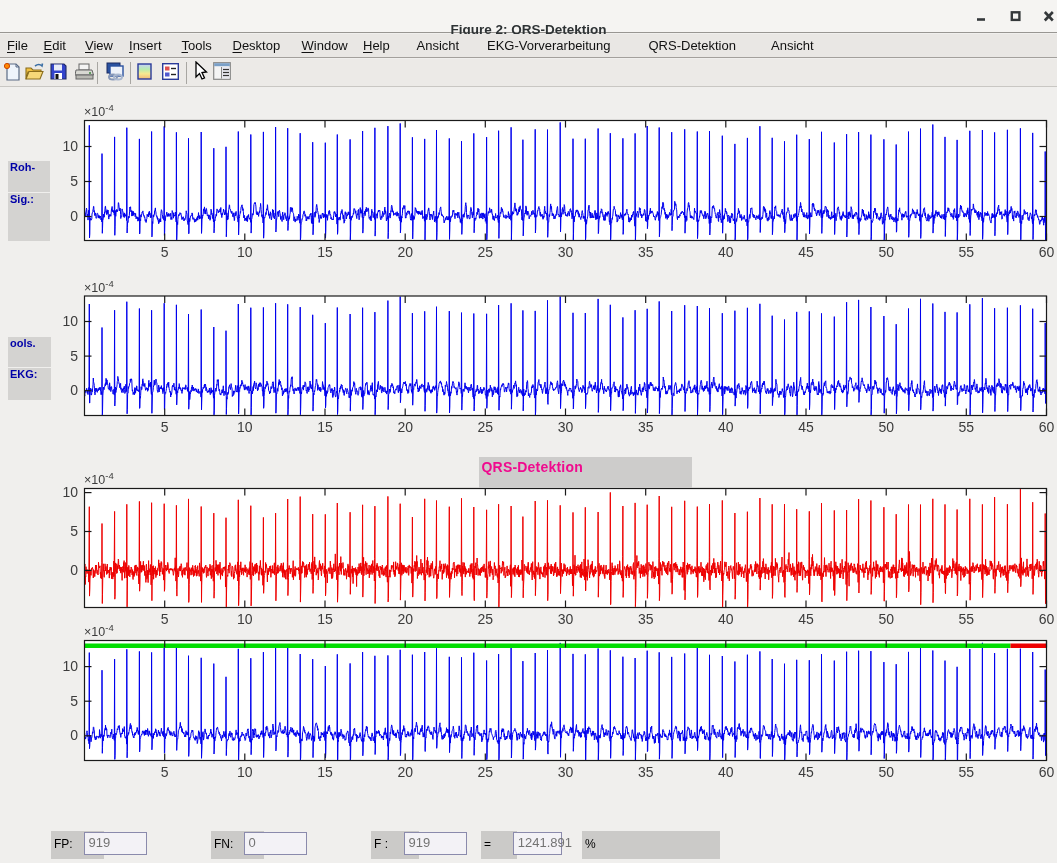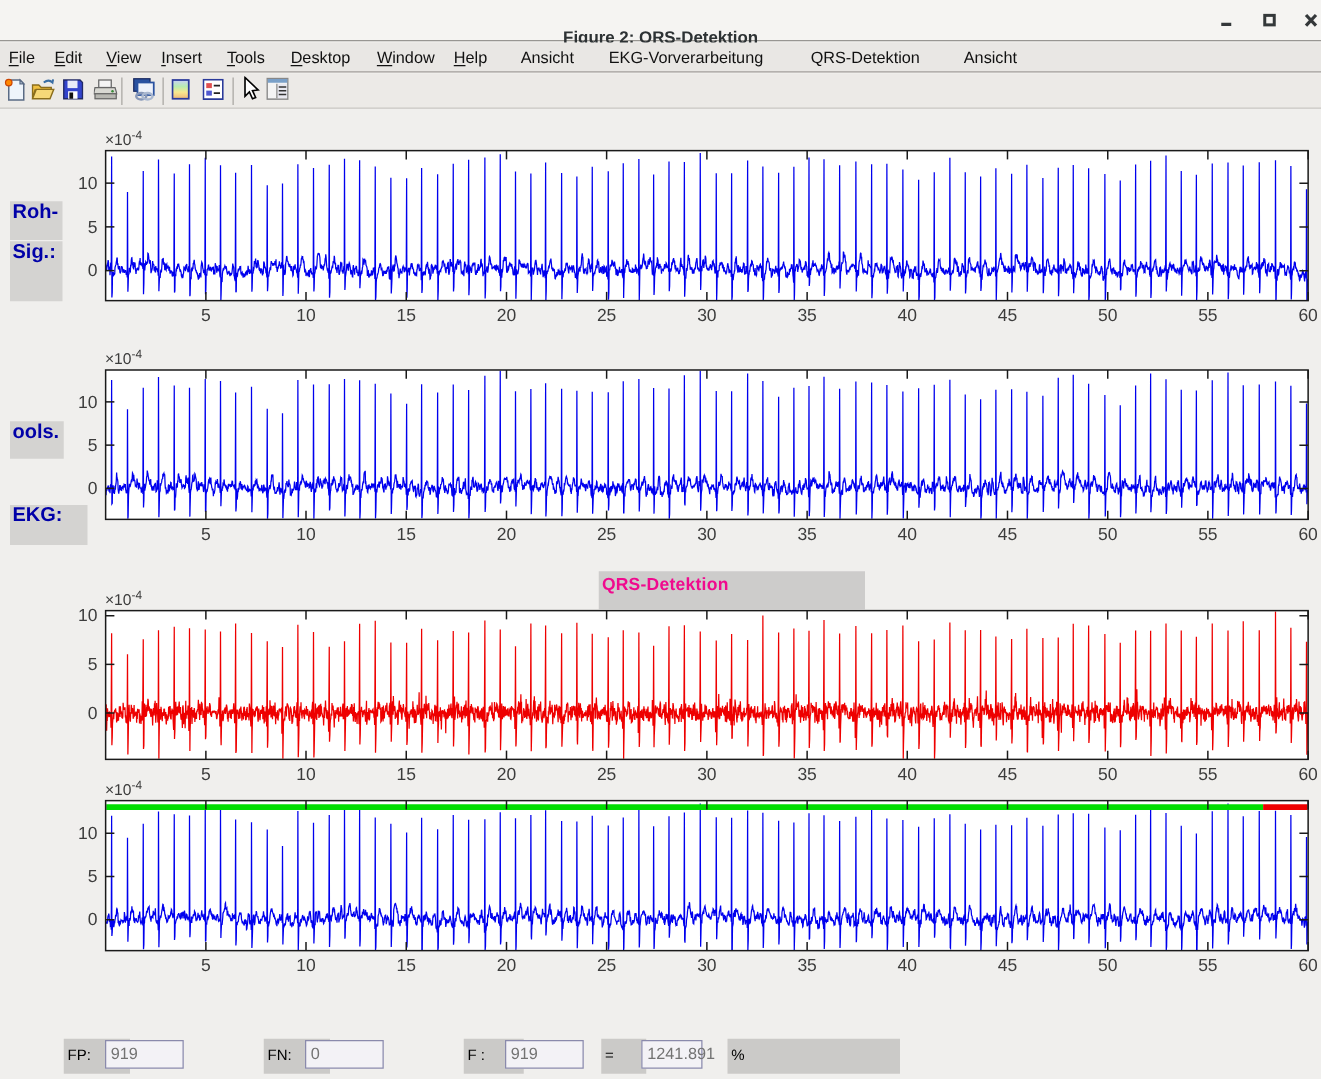--- a/index.html
+++ b/index.html
@@ -8,21 +8,21 @@
 #title { position:absolute; left:0; right:0; top:8px; text-align:center;
   font-size:13.5px; font-weight:bold; color:#2d3234;margin-top:14px; }
 #menubar { position:absolute; left:0; top:34px; width:1057px; height:24px;
   background:#e9e7e4; border-bottom:1px solid #a3a09c; }
 .mi { position:absolute; top:4px; font-size:13px; color:#111; }
 .mi u { text-decoration:underline; text-underline-offset:2px; }
 #toolbar { position:absolute; left:0; top:59px; width:1057px; height:28px;
   background:#eceae7; border-bottom:1px solid #c9c7c3; }
 .sep { position:absolute; top:3px; width:1px; height:22px; background:#a8a6a2; }
 #overlay { position:absolute; left:0; top:0; width:1057px; height:863px; }
-.blab { position:absolute; font-size:16px; font-weight:bold; color:#0000a8;
+.blab { position:absolute; font-size:11px; font-weight:bold; color:#0000a8;
   background:#d4d3d1; padding-left:2px; }
 .ctl-lab { position:absolute; background:#cbcac8; top:831px; height:28px;
   font-size:12px; color:#000; padding:6px 0 0 3px; }
 .ctl-edit { position:absolute; top:832px; height:23px; background:#f3f2f6;
   border:1.3px solid #8a8aac; font-size:13px; color:#737373; padding:2px 0 0 4px; }
 </style></head>
 <body>
 <div id="titlebar">
   <div id="title">Figure 2: QRS-Detektion</div>
   <svg width="1057" height="33" style="position:absolute;left:0;top:0">
@@ -323,21 +323,21 @@
       <text x="1046.5" y="777.0" text-anchor="middle">60</text>
       <text x="78.0" y="740.3" text-anchor="end">0</text>
       <text x="78.0" y="705.7" text-anchor="end">5</text>
       <text x="78.0" y="671.1" text-anchor="end">10</text>
       <text x="84.0" y="636.0" font-size="12.5px">×10<tspan dy="-5" font-size="9.5px">-4</tspan></text>
     </g>
 </svg>
 <div class="blab" style="left:8px;top:161px;width:42px;height:31px;">Roh-</div>
 <div class="blab" style="left:8px;top:192.5px;width:42px;height:48px;">Sig.:</div>
 <div class="blab" style="left:8px;top:337px;width:43px;height:29.5px;">ools.</div>
-<div class="blab" style="left:8px;top:368px;width:62px;height:32px;margin-top:36px;">EKG:</div>
+<div class="blab" style="left:8px;top:368px;width:43px;height:32px;">EKG:</div>
 <div style="position:absolute;left:478.5px;top:456.5px;width:213.5px;height:31px;background:#cdcccb;">
   <span style="position:absolute;left:3px;top:2px;font-size:14px;font-weight:bold;color:#f00a8e;letter-spacing:0.2px;">QRS-Detektion</span>
 </div>
 <div class="ctl-lab" style="left:51px;width:53px;">FP:</div>
 <div class="ctl-lab" style="left:211px;width:53px;">FN:</div>
 <div class="ctl-lab" style="left:371px;width:48px;">F :</div>
 <div class="ctl-lab" style="left:481px;width:36px;">=</div>
 <div class="ctl-lab" style="left:582px;width:138px;">%</div>
 <div class="ctl-edit" style="left:83.5px;width:63.5px;">919</div>
 <div class="ctl-edit" style="left:243.5px;width:63px;">0</div>

